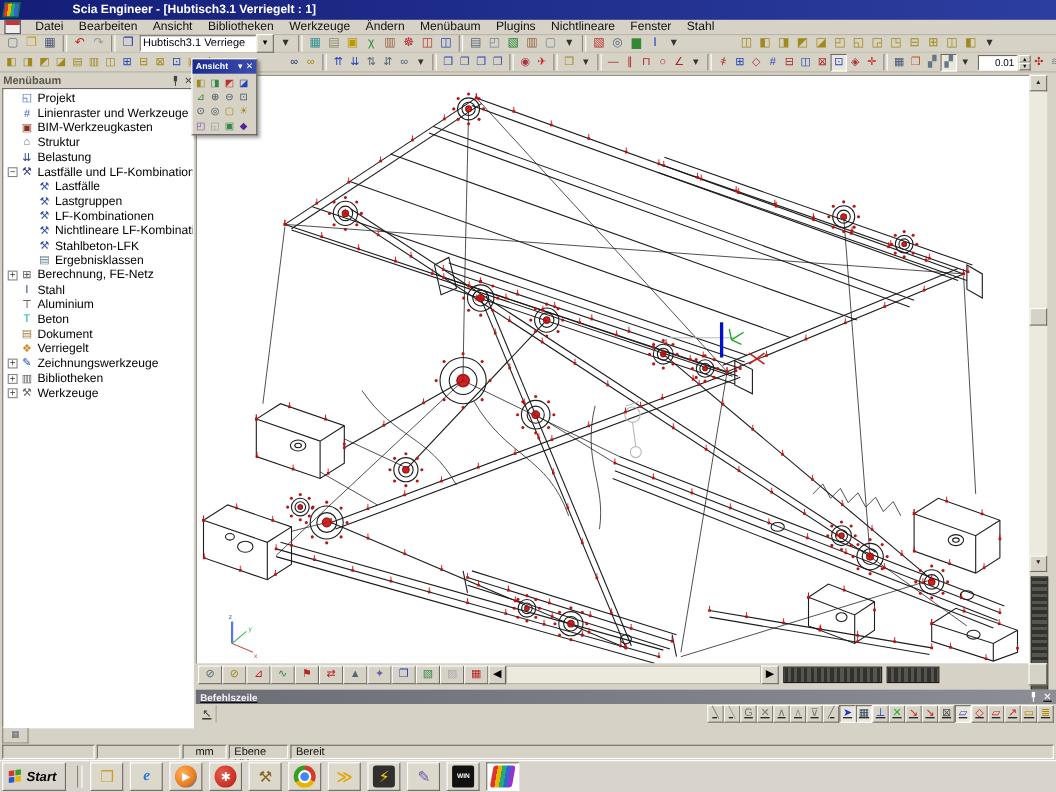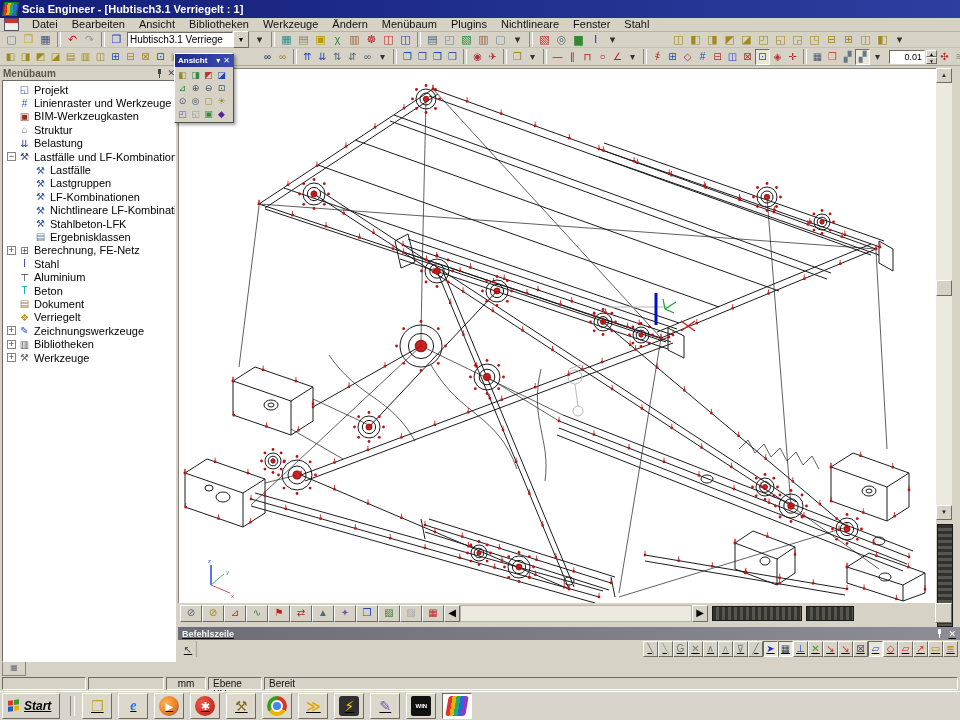--- a/index.html
+++ b/index.html
@@ -2,21 +2,21 @@
 <html><head>
 <meta charset="utf-8">
 <style>
   html,body{margin:0;padding:0;background:#555;}
   #screen{position:relative;width:960px;height:720px;overflow:hidden;
     font-family:"Liberation Sans","DejaVu Sans",sans-serif;background:#d6d2c6;
     -webkit-font-smoothing:none;}
   
   .titlebar{position:absolute;left:0;top:0;width:960px;height:18px;
     background:linear-gradient(90deg,#141e78,#2c3ea0);color:#fff;display:flex;align-items:center;
-    font-size:11px;font-weight:bold;padding-left:3px;box-sizing:border-box;}
+    font-size:11px;font-weight:bold;padding-left:3px;box-sizing:border-box;gap:44px;}
   .app-ico{width:13px;height:12px;margin-right:4px;background:
     linear-gradient(90deg,#d33 0 3px,#e9b400 3px 6px,#2a7 6px 9px,#36c 9px 12px);
     transform:skewX(-8deg);border:1px solid #082;}
   
   .menubar{position:absolute;left:0;top:18px;width:960px;height:13px;display:flex;align-items:center;
     border-bottom:1px solid #b8b4aa;font-size:11px;}
   .mdi-ico{width:13px;height:11px;margin:0 6px 0 4px;border:1px solid #556;
     background:linear-gradient(#c33 0 4px,#eee 4px);}
   .menu-item{padding:0 7px;height:13px;line-height:13px;color:#111;}
   
@@ -104,21 +104,21 @@
     font-size:11px;font-family:"Liberation Sans",sans-serif;padding:0 3px;background:#fff;}
   
   .statusbar{position:absolute;left:0;top:676px;width:960px;height:15px;background:#d6d2c6;display:flex;gap:2px;
     padding:1px 2px;box-sizing:border-box;font-size:10px;}
   .scell{border:1px solid;border-color:#6f6b63 #fff #fff #6f6b63;padding:0 4px;line-height:11px;color:#111;}
   .scell:nth-child(1){width:74px;}.scell:nth-child(2){width:66px;}
   .scell:nth-child(3){width:30px;text-align:center;}.scell:nth-child(4){width:44px;}
   .scell:nth-child(5){flex:1;}
   
   .taskbar{position:absolute;left:0;top:691px;width:960px;height:29px;background:#d8d4cb;
-    border-top:1px solid #fff;display:flex;align-items:center;padding-left:2px;box-sizing:border-box;text-decoration:underline;}
+    border-top:1px solid #fff;display:flex;align-items:center;padding-left:2px;box-sizing:border-box;}
   .startbtn{height:24px;display:flex;align-items:center;gap:4px;padding:0 8px 0 5px;margin-right:6px;
     background:#d8d4cb;border:1px solid;border-color:#fff #6f6b63 #6f6b63 #fff;font-size:12px;font-weight:bold;font-style:italic;}
   .flag{width:12px;height:12px;position:relative;transform:skewY(-8deg);}
   .flag::before{content:"";position:absolute;left:0;top:0;width:5px;height:5px;background:#d33a2c;
     box-shadow:6px 0 0 #3a9d23,0 6px 0 #2858c8,6px 6px 0 #e9b400;}
   .qlsep{width:3px;height:20px;border-left:1px solid #8a867c;border-right:1px solid #fff;margin:0 4px;}
   .qbtn{width:30px;height:26px;margin:0 3px;display:flex;align-items:center;justify-content:center;
     background:#dcd8cc;border:1px solid;border-color:#fff #6f6b63 #6f6b63 #fff;box-sizing:border-box;}
   .qbtn.pressed{background:#fff;border-color:#6f6b63 #fff #fff #6f6b63;}
   .qico{width:20px;height:20px;display:flex;align-items:center;justify-content:center;

